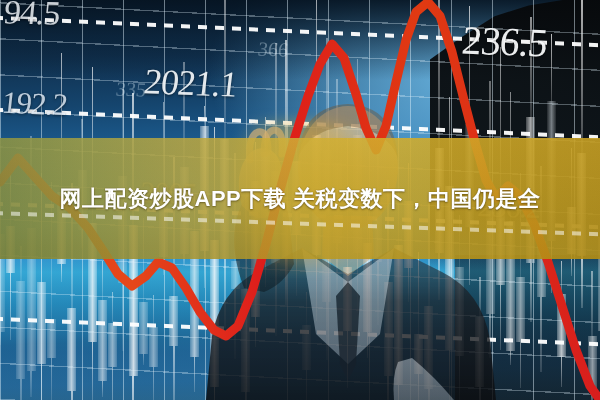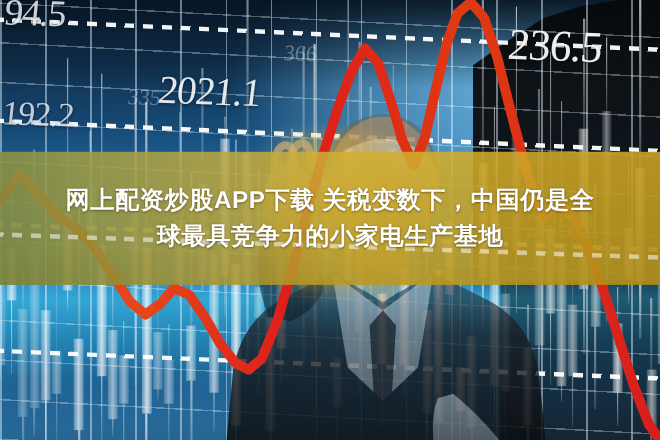--- a/index.html
+++ b/index.html
@@ -474,16 +474,15 @@
   <div class="bignum" id="num-2005">2005</div>
   <div class="bignum" id="num-2362">236.2</div>
 
   <div id="band"></div>
   <div id="band-tint"></div>
 
   <div class="dashline" style="top:222px;transform:rotate(2deg);opacity:.55;"></div>
 
   <div id="caption">
     <div class="capline" id="capline1">网上配资炒股APP下载 关税变数下，中国仍是全</div>
-    <div class="capline" id="capline2">球最具竞争力的小家电生产基地</div>
   </div>
 
 </div>
 
 </body></html>

